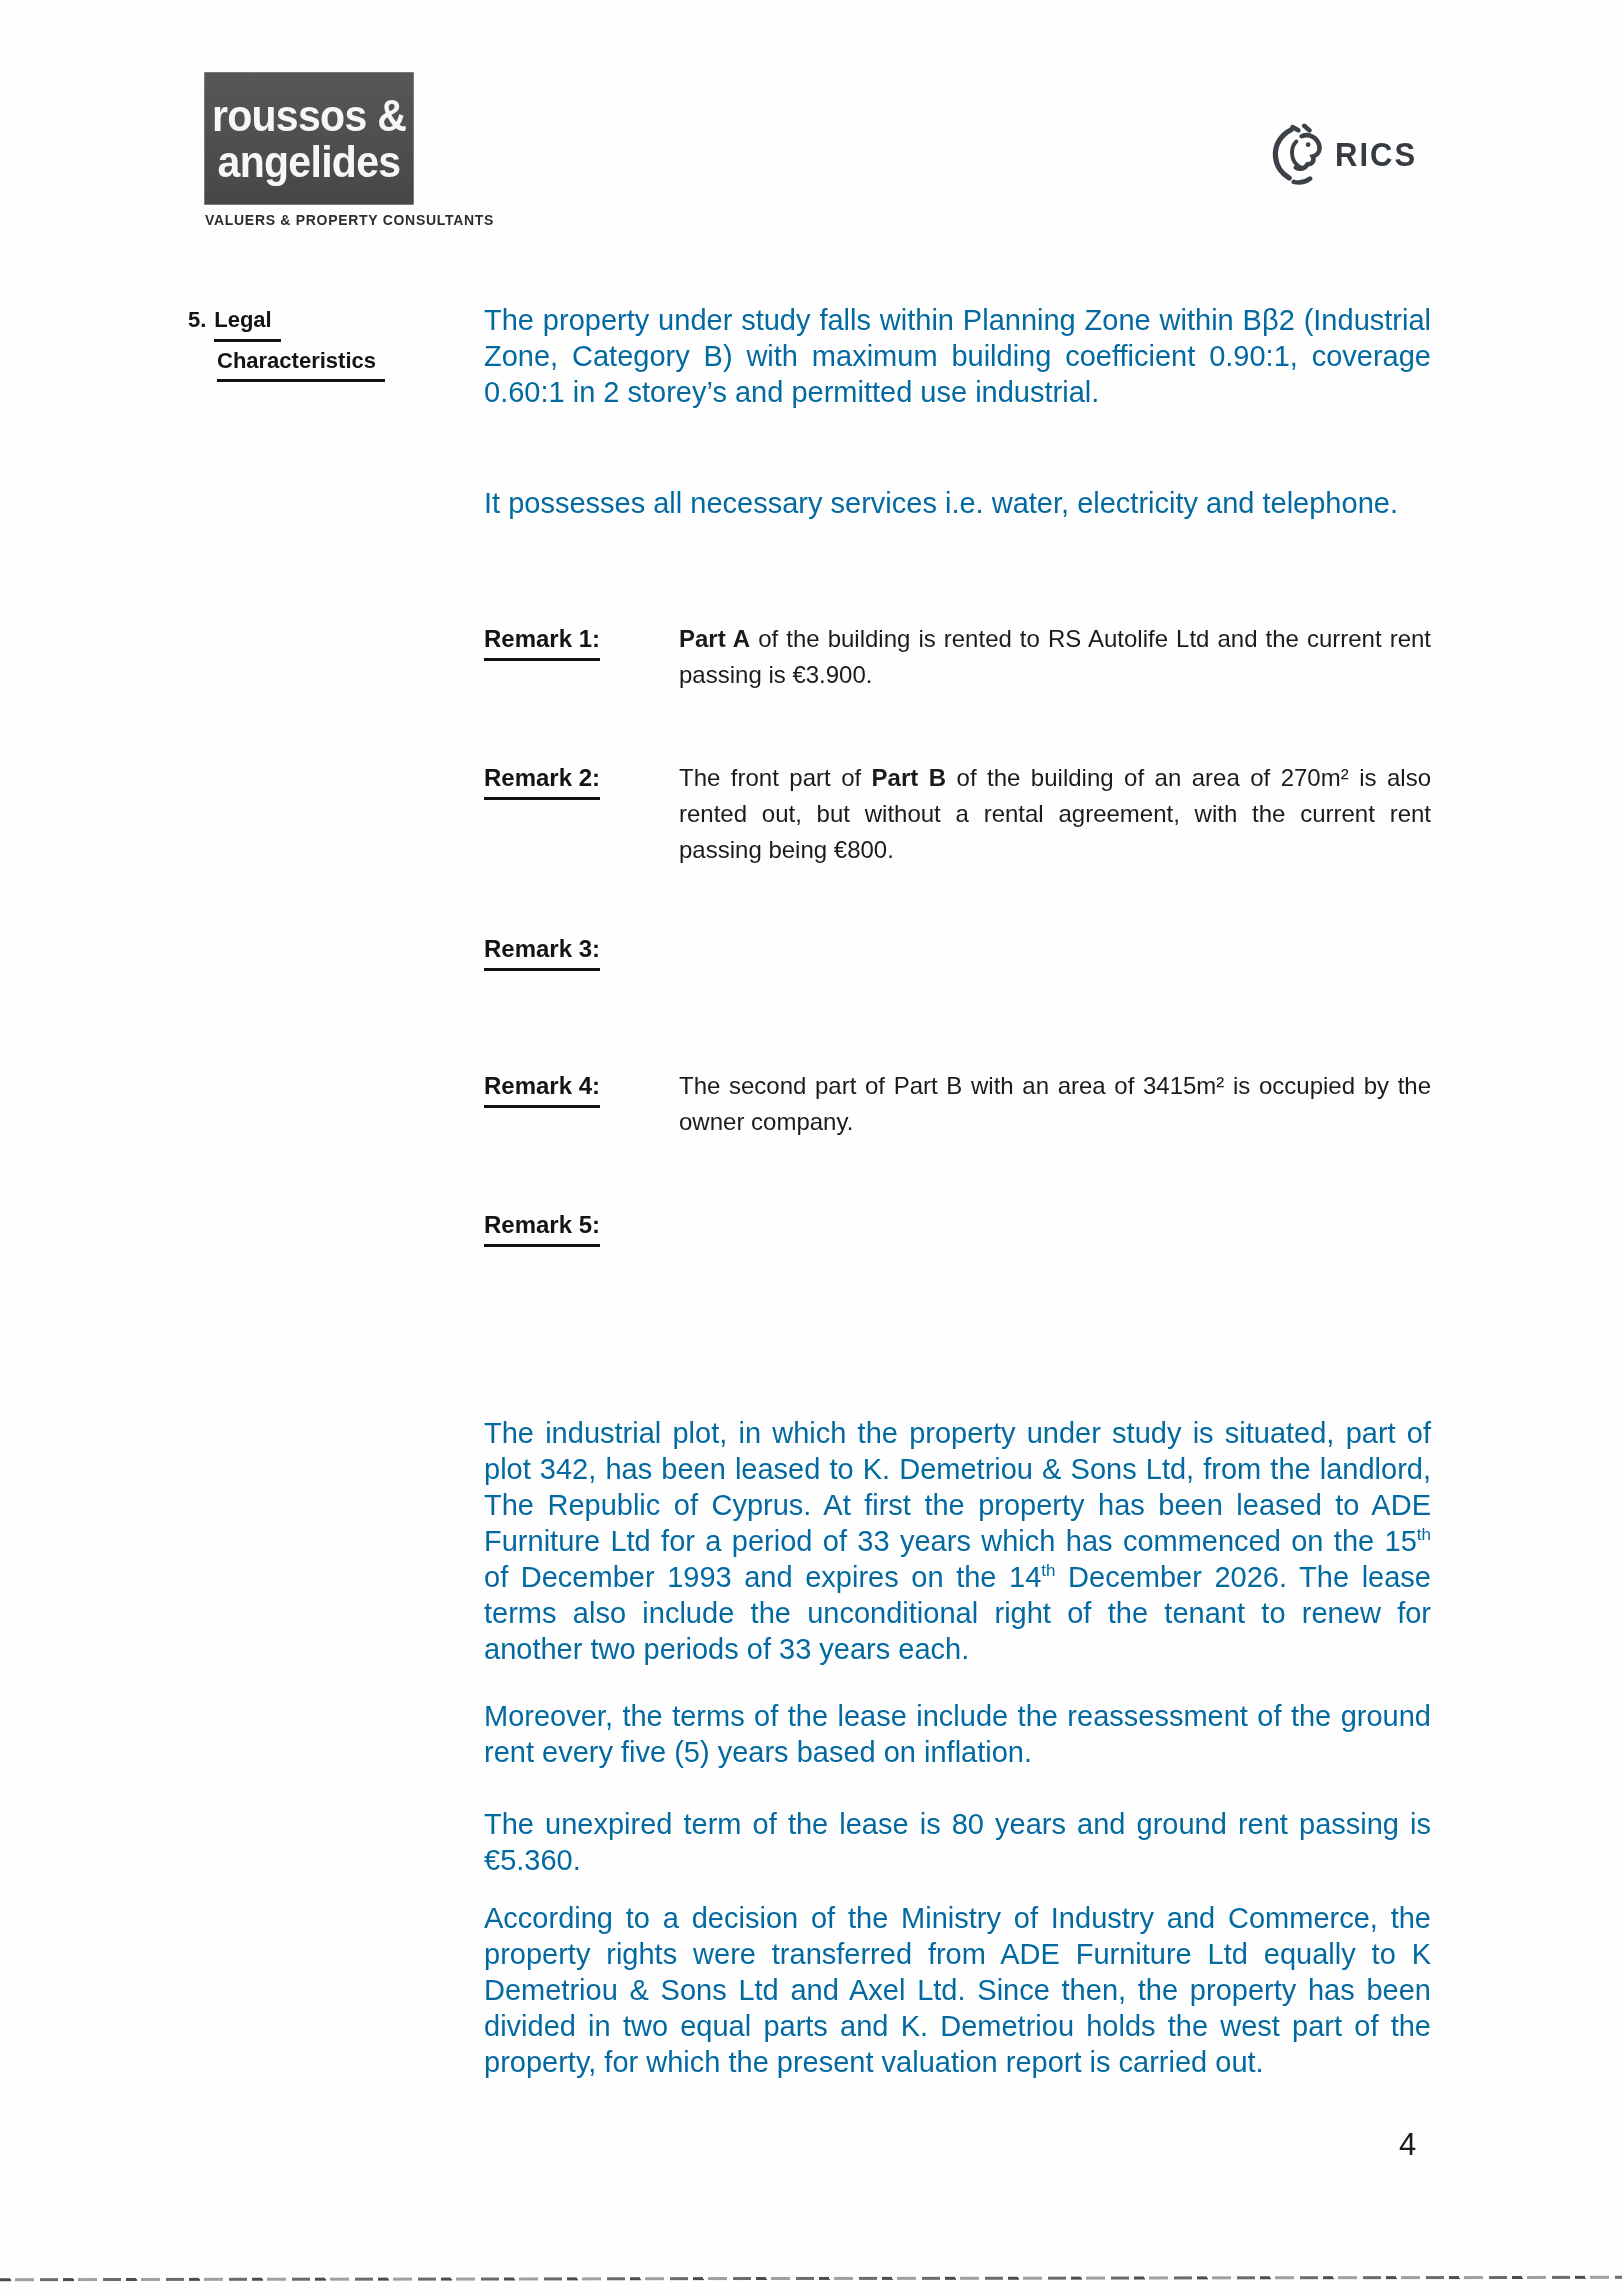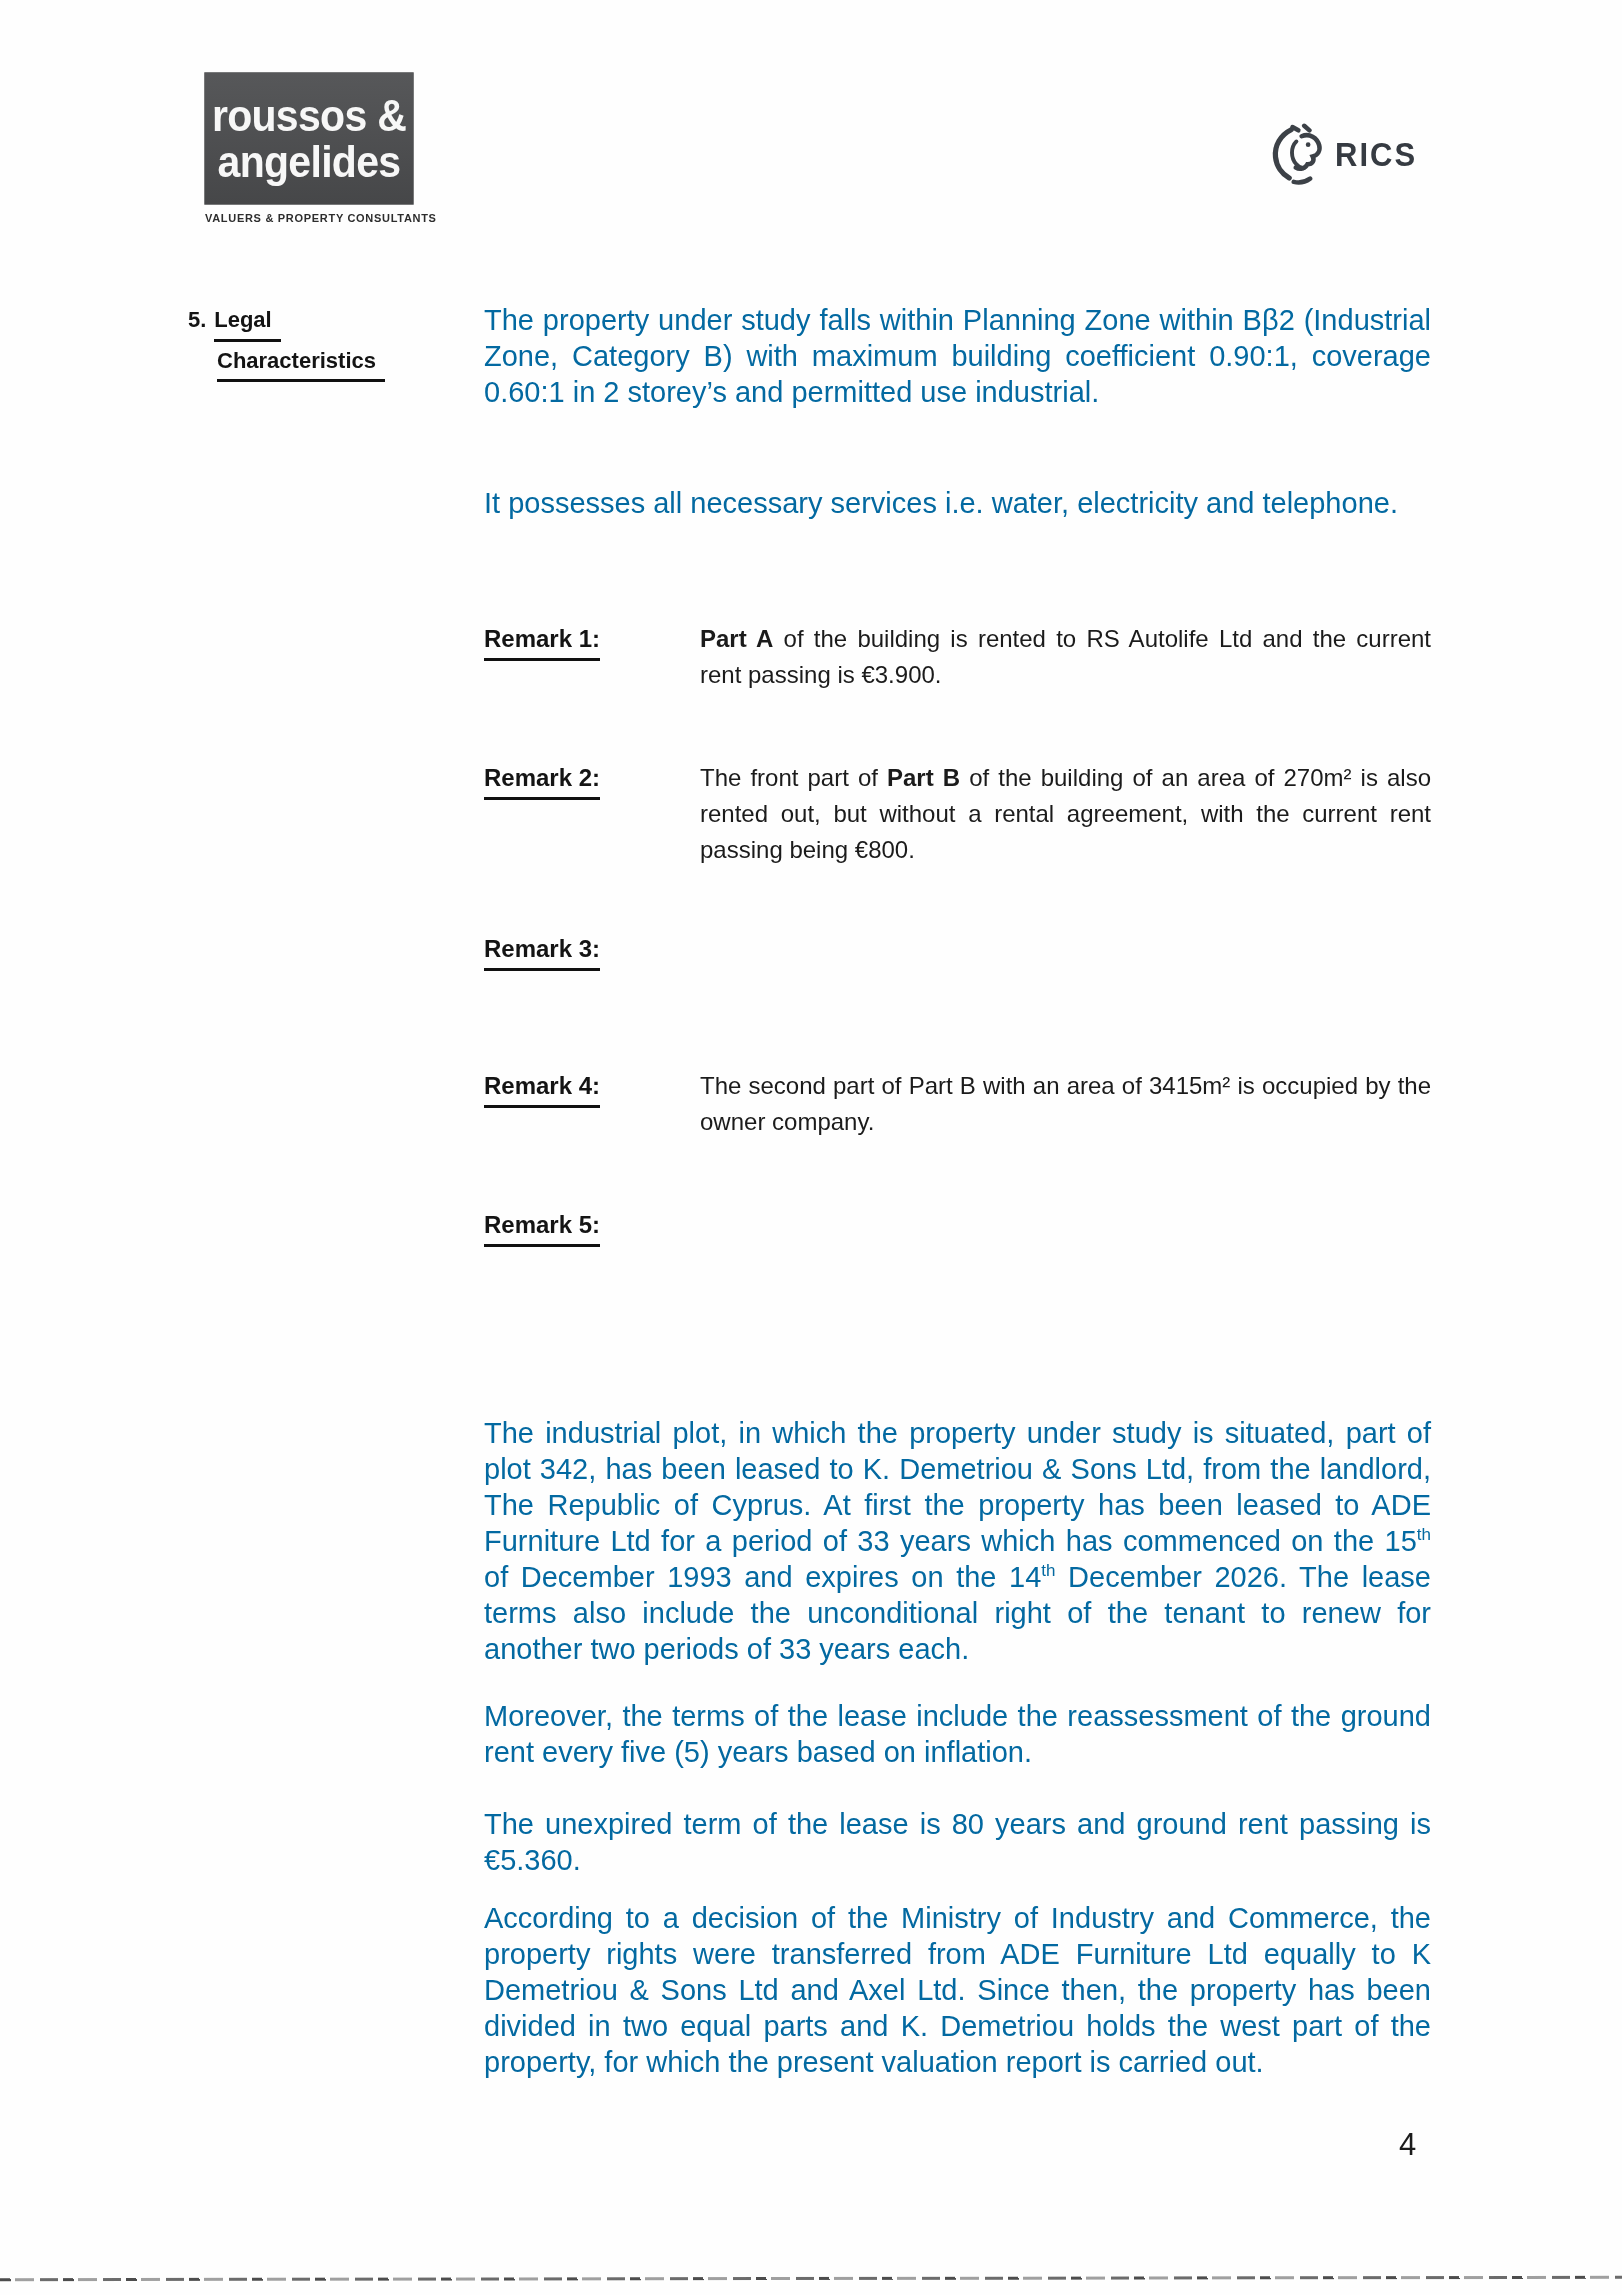--- a/index.html
+++ b/index.html
@@ -21,21 +21,21 @@
     background-image:linear-gradient(180deg, rgba(255,255,255,.06), rgba(0,0,0,.08));
     display:flex; flex-direction:column; align-items:center; justify-content:center;
     box-shadow:0 0 0 0.7px #3f4042;
   }
   .logo-line {
     color:#f7f7f7; font-weight:bold; font-size:41px; line-height:46px;
     letter-spacing:-0.7px; transform:scaleY(1.08);
   }
   .logo-tagline {
     position:absolute; left:205px; top:212px; width:236px;
-    font-size:11px; font-weight:bold; letter-spacing:0.7px;
+    font-size:14px; font-weight:bold; letter-spacing:0.7px;
     color:#2d2d2d; white-space:nowrap;
   }
 
   .rics {
     position:absolute; left:1269px; top:123px;
     display:flex; align-items:center; gap:6px;
   }
   .rics svg { display:block; }
   .rics-word {
     font-size:31px; font-weight:bold; letter-spacing:2px;
@@ -65,21 +65,21 @@
   .remark {
     position:absolute; left:484px; width:947px;
     display:grid; grid-template-columns:195px 1fr;
     font-size:24px; line-height:36px;
   }
   .remark-label-wrap { text-align:left; }
   .remark-label {
     display:inline-block; font-weight:bold; color:#141414;
     border-bottom:3.3px solid #111; padding-bottom:1.3px;
   }
-  .remark-text { text-align:justify;margin-left:21px; }
+  .remark-text { text-align:justify; }
   .remark-text b { font-weight:bold; }
 
   .page-number {
     position:absolute; left:1399px; top:2127px;
     font-size:31px; color:#1b1b1b;
   }
 
   .scan-line {
     position:absolute; left:0; top:2277px; width:1622px; height:3.3px;
     background:repeating-linear-gradient(90deg,

